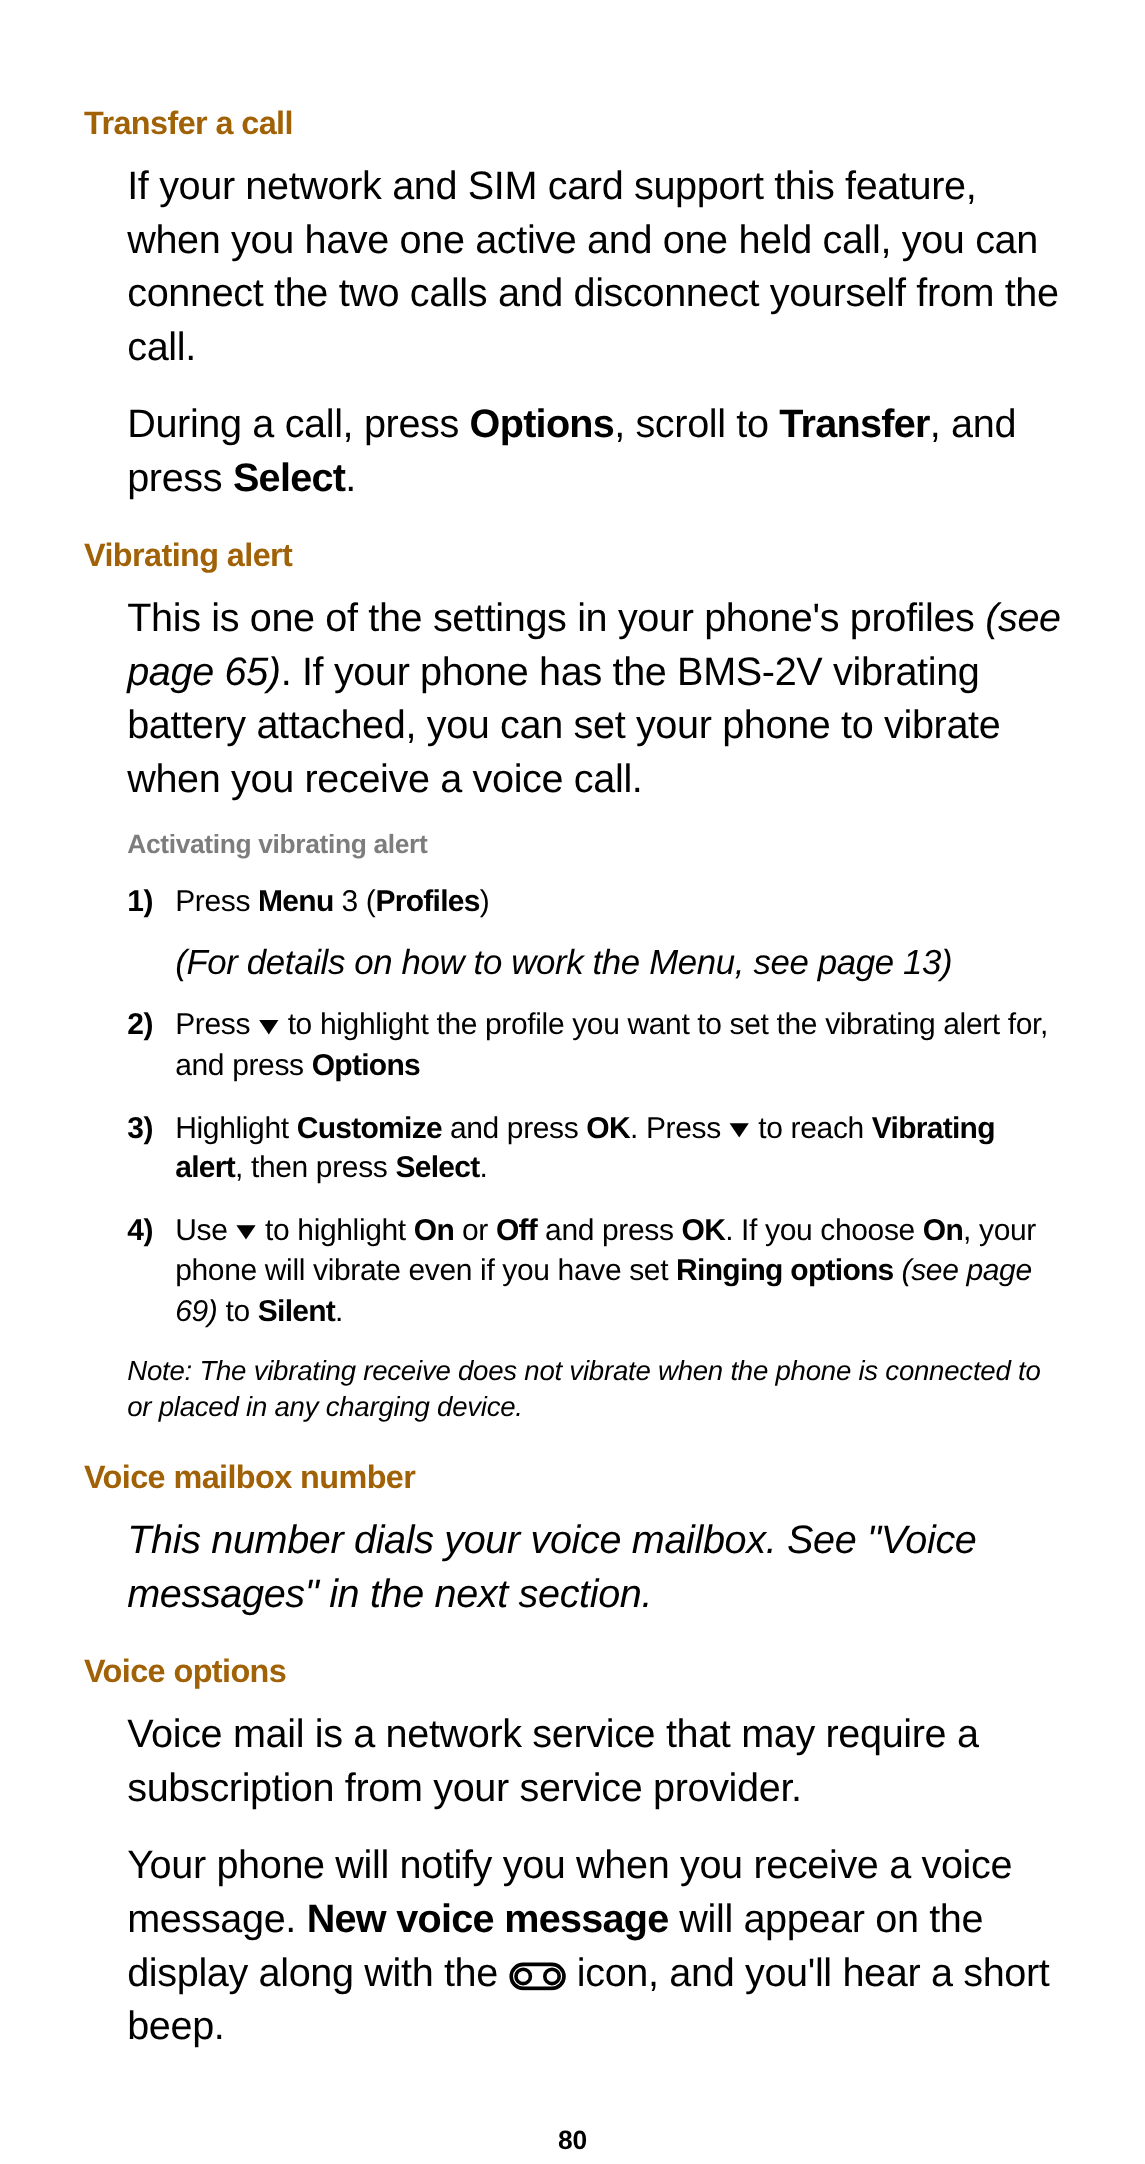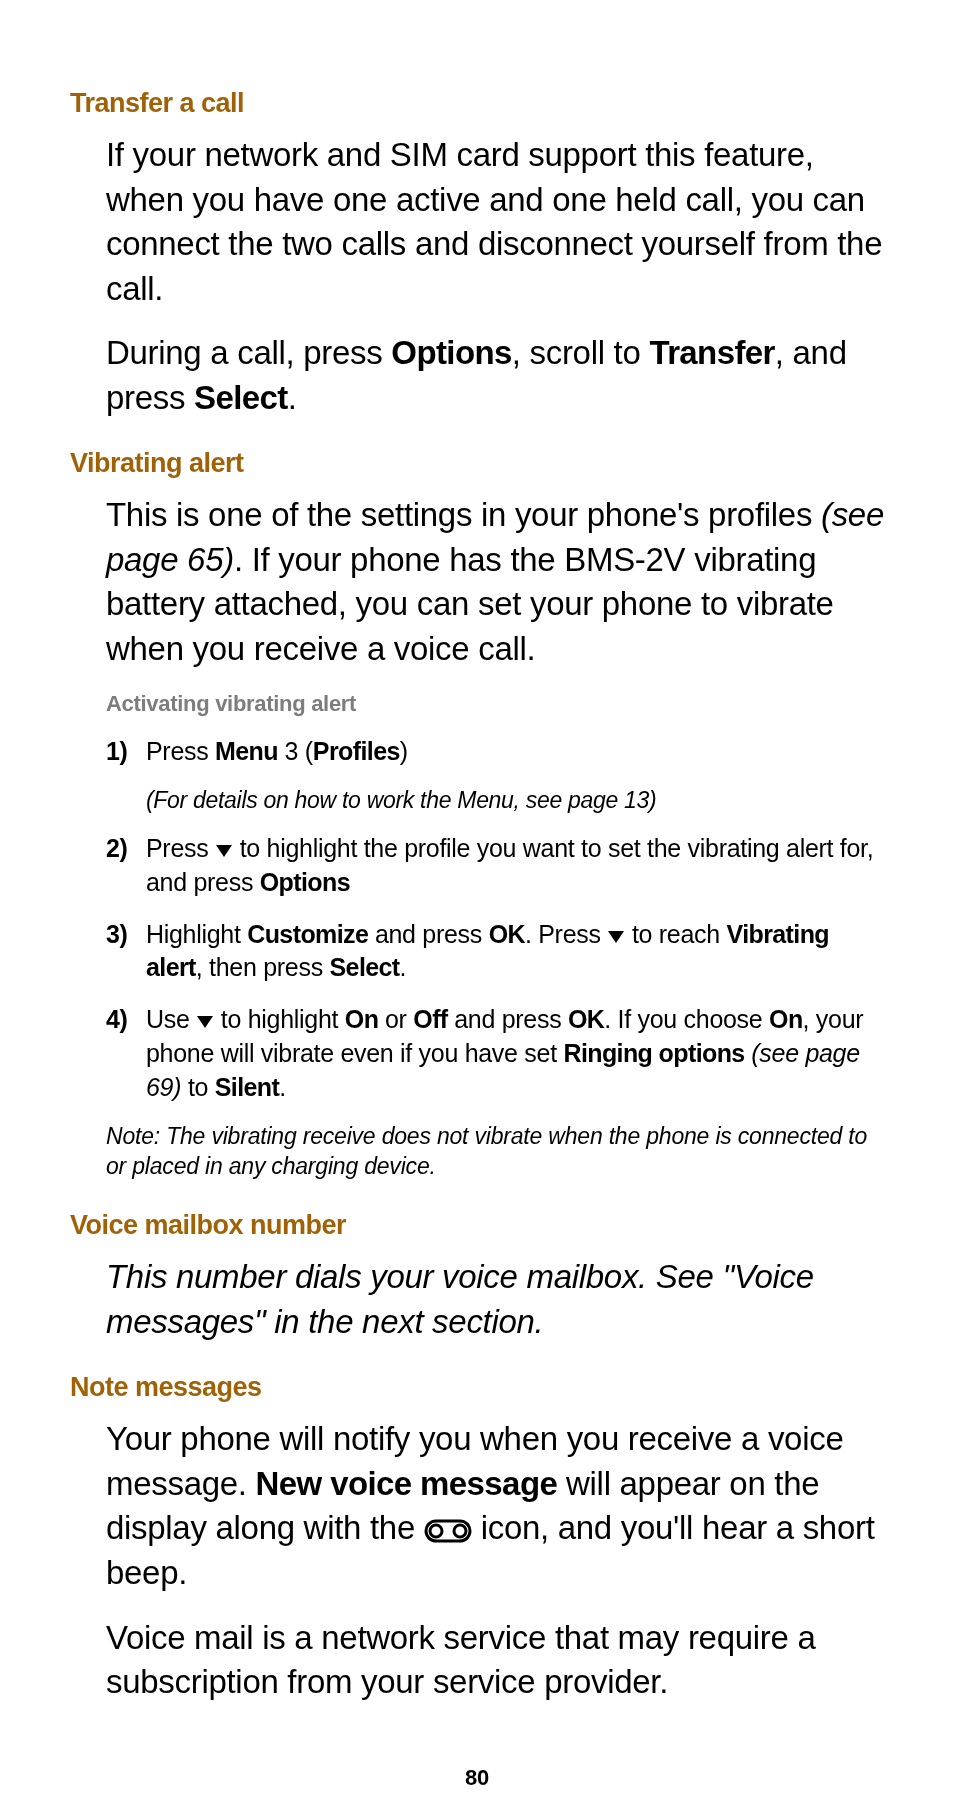--- a/index.html
+++ b/index.html
@@ -48,21 +48,21 @@
     line-height: 1.35;
     letter-spacing: -0.3px;
   }
   .step-num {
     flex: 0 0 40px;
     font-weight: bold;
   }
   .step-body { flex: 1; }
   .step-note {
     margin: 6px 0 18px 76px;
-    font-size: 23px;
+    font-size: 29px;
     font-style: italic;
     letter-spacing: -0.3px;
   }
   .note {
     margin: 10px 0 0 36px;
     font-size: 23px;
     font-style: italic;
     line-height: 1.3;
   }
   .page-num {
@@ -135,25 +135,25 @@
   </div>
 </div>
 
 <p class="note">Note: The vibrating receive does not vibrate when the phone is connected to or placed in any charging device.</p>
 
 <div class="heading-blue">Voice mailbox number</div>
 <div class="body-indent">
   <p class="para italic">This number dials your voice mailbox. See "Voice messages" in the next section.</p>
 </div>
 
-<div class="heading-blue">Note messages</div>
+<div class="heading-blue">Voice options</div>
 <div class="body-indent">
+  <p class="para">Voice mail is a network service that may require a subscription from your service provider.</p>
   <p class="para">
     <span>Your phone will notify you when you receive a voice message. </span><span class="bold-cond">New voice message</span><span> will appear on the display along with the </span><svg class="voicemail-icon" width="48" height="24" viewBox="0 0 48 24">
         <rect x="2" y="2" width="44" height="20" rx="10" fill="none" stroke="#000" stroke-width="3"></rect>
         <circle cx="12" cy="12" r="6" fill="none" stroke="#000" stroke-width="3"></circle>
         <circle cx="36" cy="12" r="6" fill="none" stroke="#000" stroke-width="3"></circle>
       </svg><span> icon, and you'll hear a short beep.</span>
   </p>
-  <p class="para">Voice mail is a network service that may require a subscription from your service provider.</p>
 </div>
 
 <div class="page-num">80</div>
 
 </body></html>

